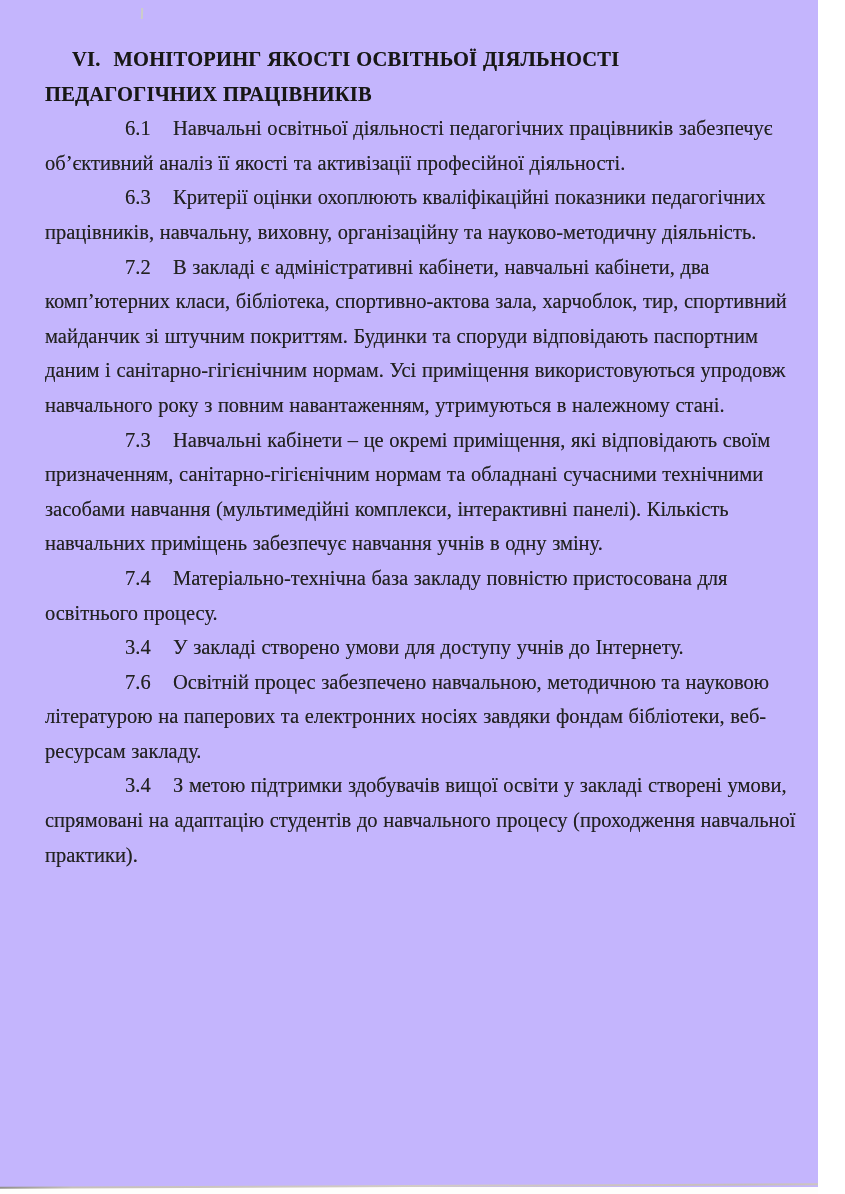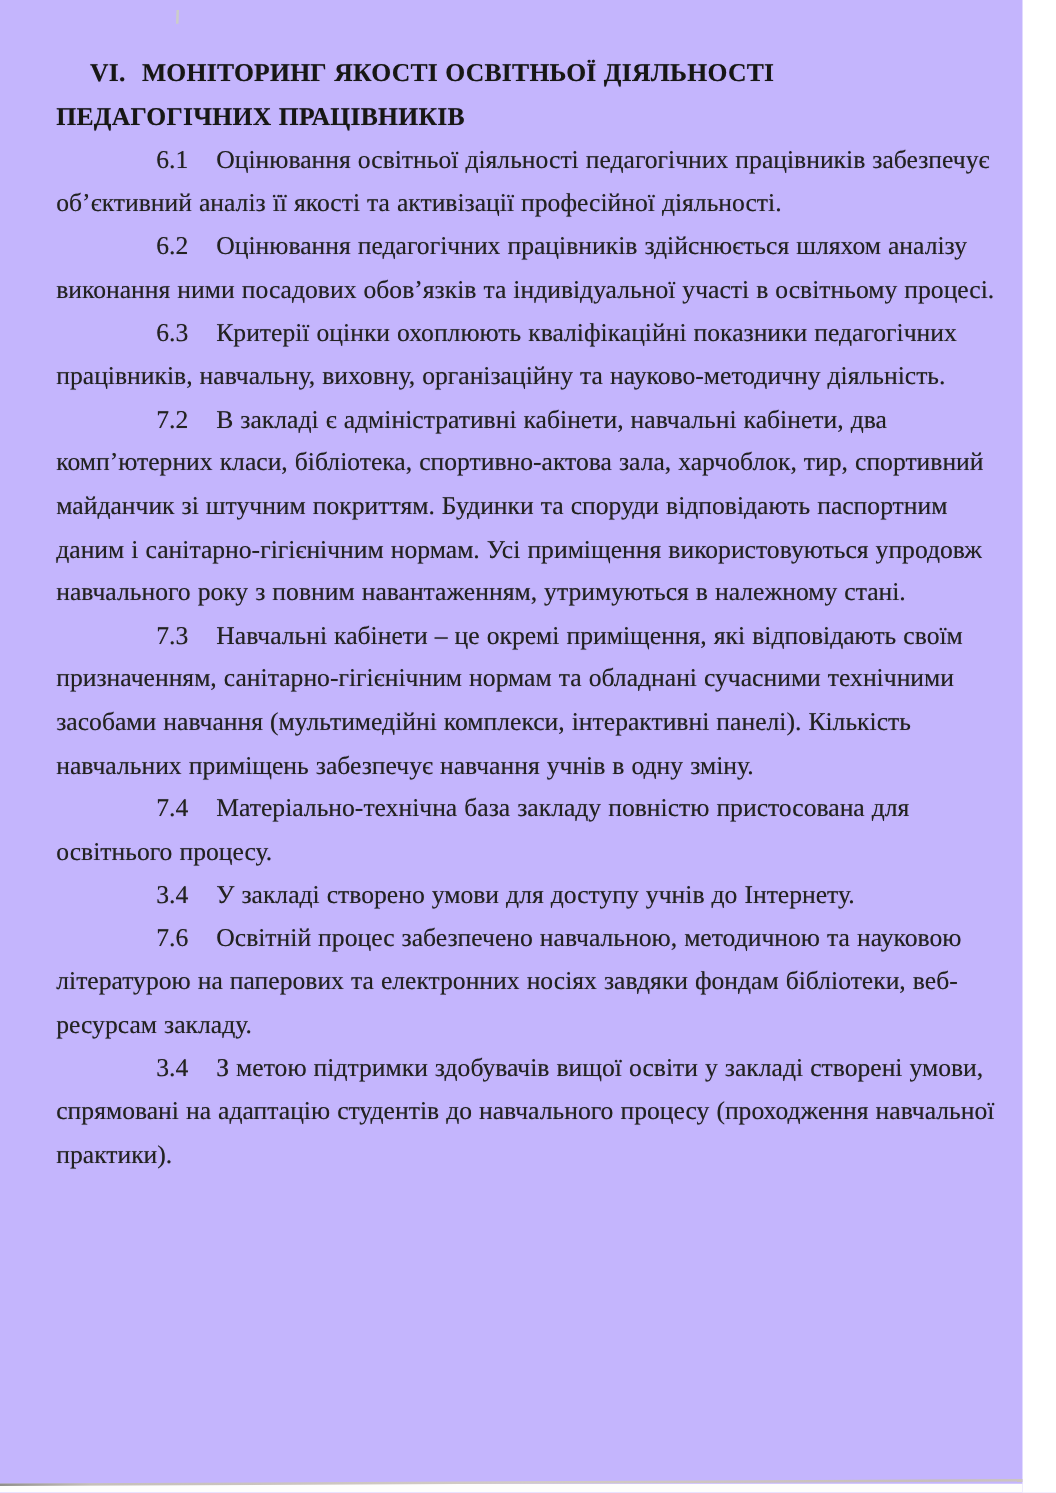--- a/index.html
+++ b/index.html
@@ -86,23 +86,22 @@
   }
 </style>
 </head>
 <body>
 
 <div class="page">
   <div class="content">
 
     <p class="h1"><span class="hnum">VI.</span><span>МОНІТОРИНГ ЯКОСТІ ОСВІТНЬОЇ ДІЯЛЬНОСТІ ПЕДАГОГІЧНИХ ПРАЦІВНИКІВ</span></p>
 
-    <p class="item"><span class="num">6.1</span><span>Оцінювання освітньої діяльності педагогічних працівників забезпечує об’єктивний аналіз її якості та активізації професійної діяльності.</span></p>
+    <p class="item"><span class="num">6.1</span><span>Навчальні освітньої діяльності педагогічних працівників забезпечує об’єктивний аналіз її якості та активізації професійної діяльності.</span></p>
 
-    <p class="item"><span class="num">6.2</span><span>Оцінювання педагогічних працівників здійснюється шляхом аналізу виконання ними посадових обов’язків та індивідуальної участі в освітньому процесі.</span></p>
 
     <p class="item"><span class="num">6.3</span><span>Критерії оцінки охоплюють кваліфікаційні показники педагогічних працівників, навчальну, виховну, організаційну та науково-методичну діяльність.</span></p>
 
 
 
     <p class="item"><span class="num">7.2</span><span>В закладі є адміністративні кабінети, навчальні кабінети, два комп’ютерних класи, бібліотека, спортивно-актова зала, харчоблок, тир, спортивний майданчик зі штучним покриттям. Будинки та споруди відповідають паспортним даним і санітарно-гігієнічним нормам. Усі приміщення використовуються упродовж навчального року з повним навантаженням, утримуються в належному стані.</span></p>
 
     <p class="item"><span class="num">7.3</span><span>Навчальні кабінети – це окремі приміщення, які відповідають своїм призначенням, санітарно-гігієнічним нормам та обладнані сучасними технічними засобами навчання (мультимедійні комплекси, інтерактивні панелі). Кількість навчальних приміщень  забезпечує навчання учнів в одну зміну.</span></p>
 
     <p class="item"><span class="num">7.4</span><span>Матеріально-технічна база закладу повністю пристосована для освітнього процесу.</span></p>

